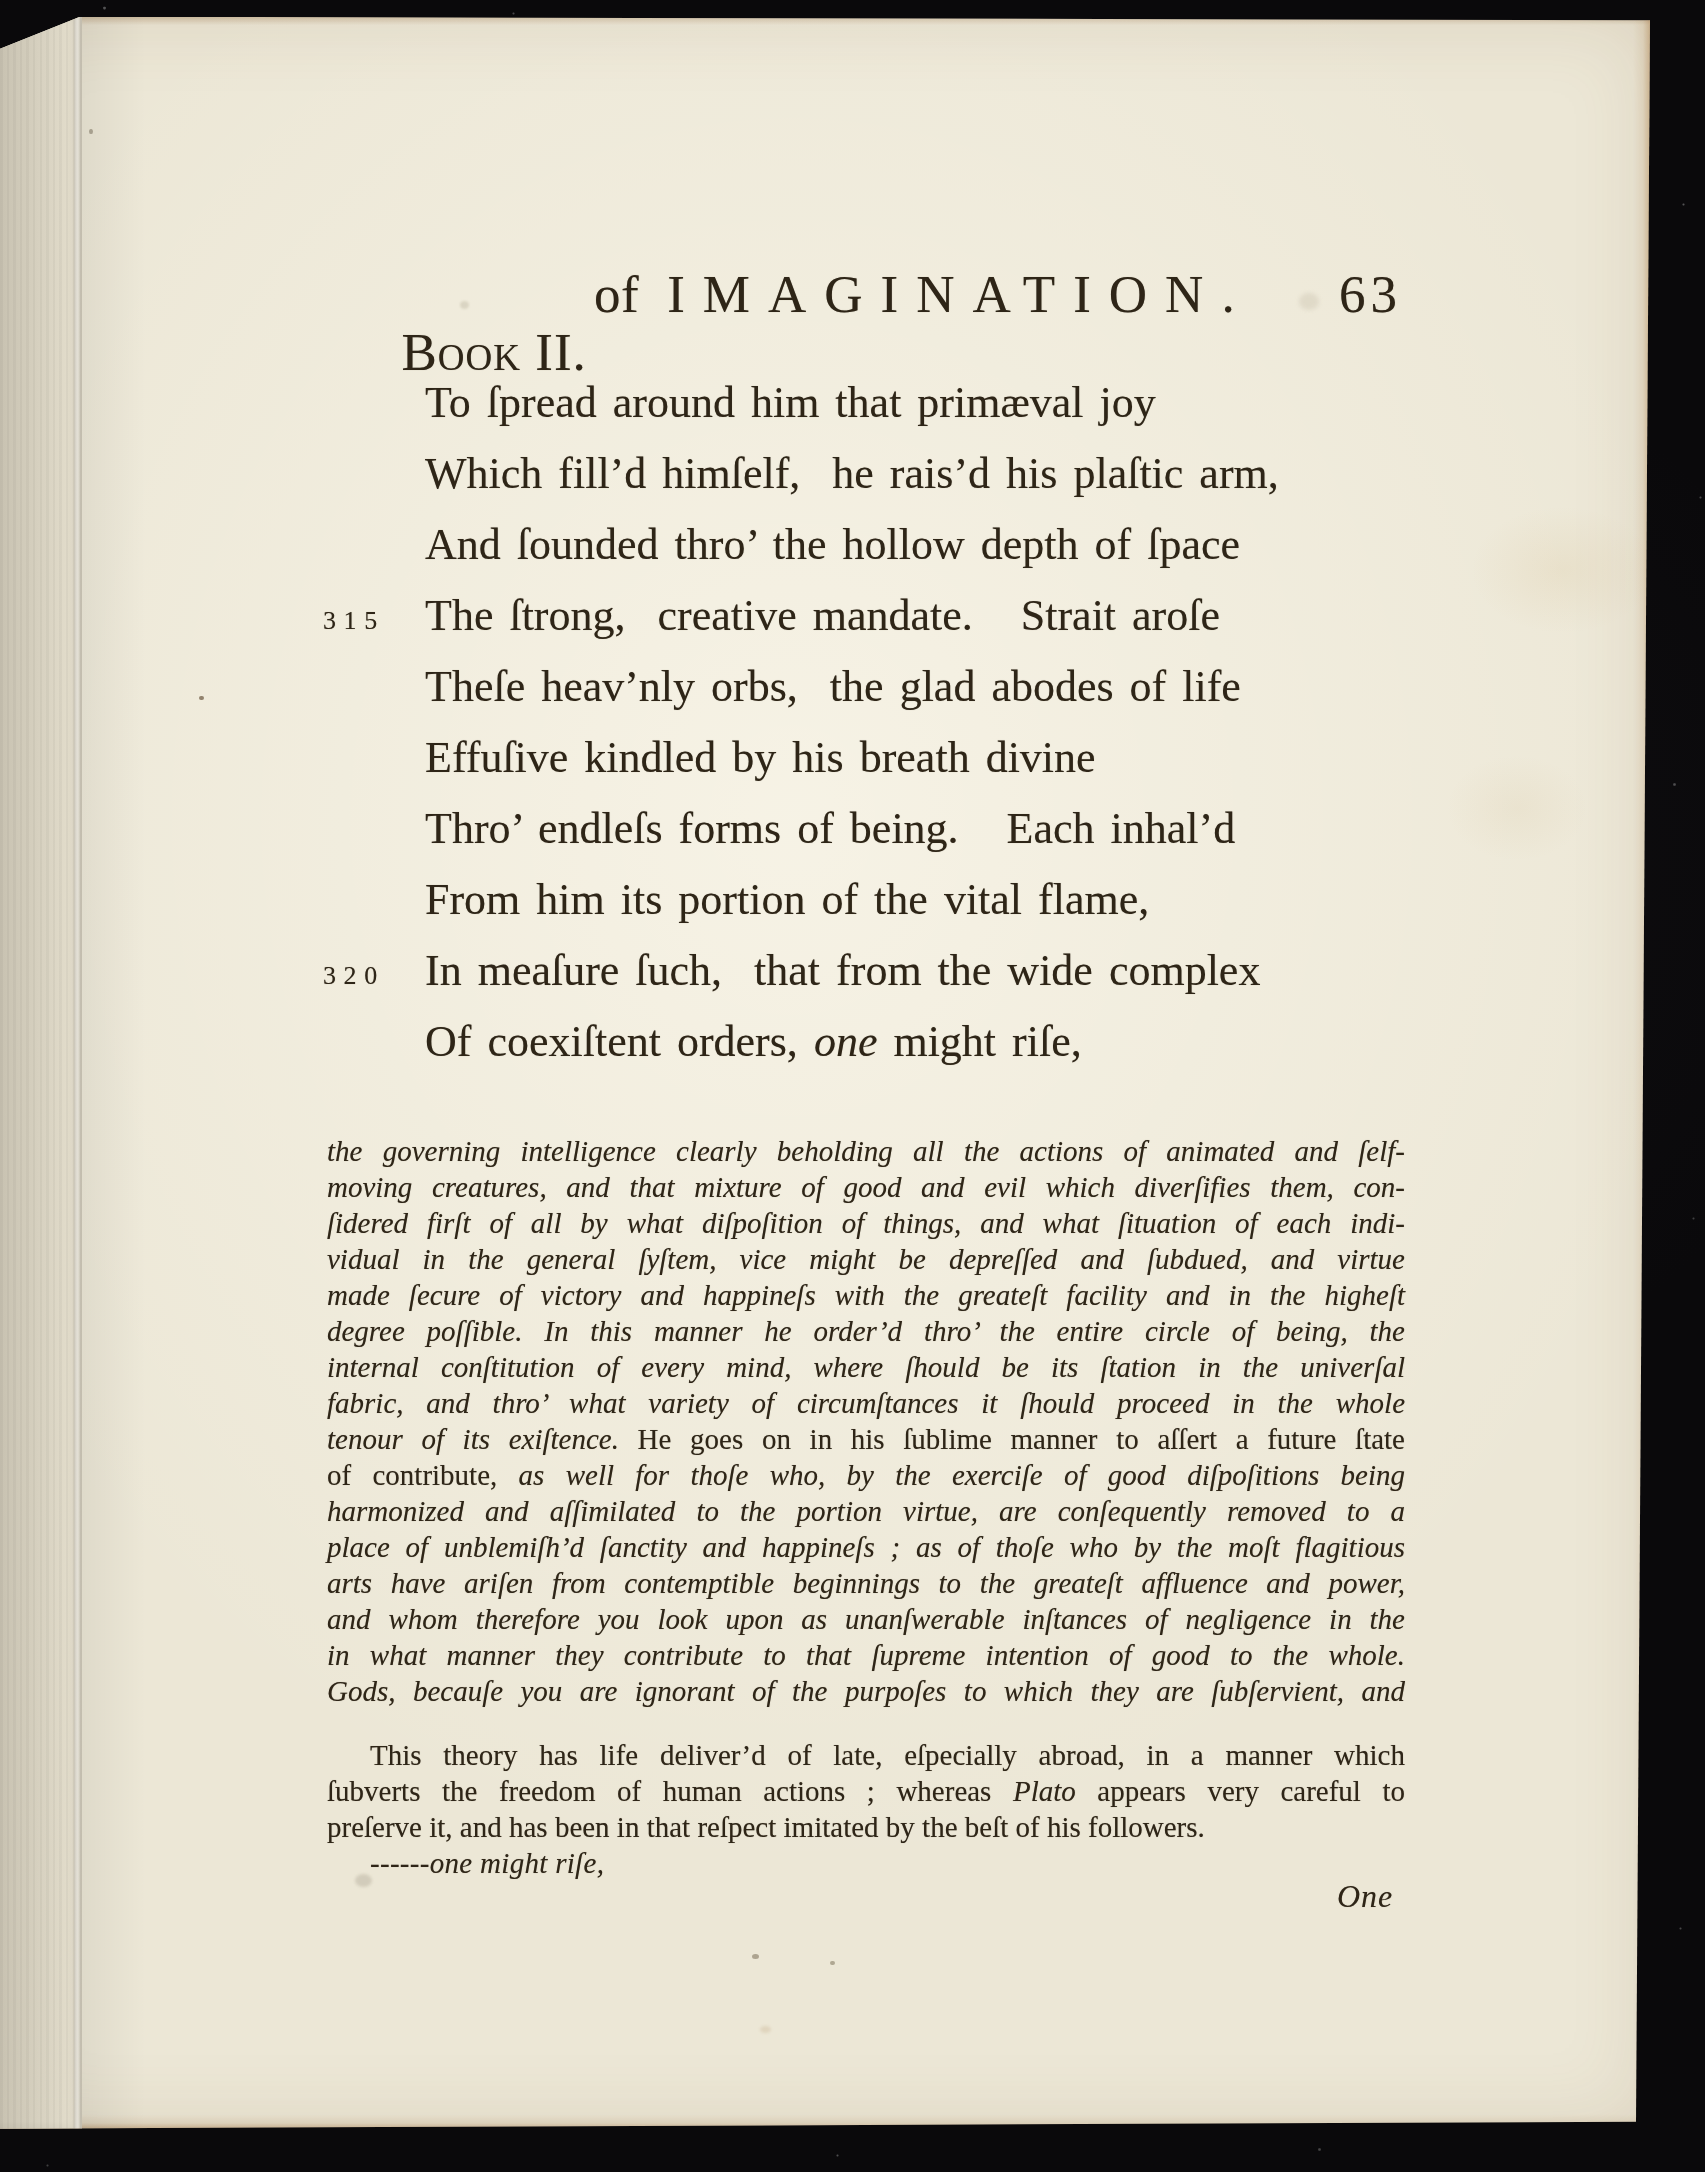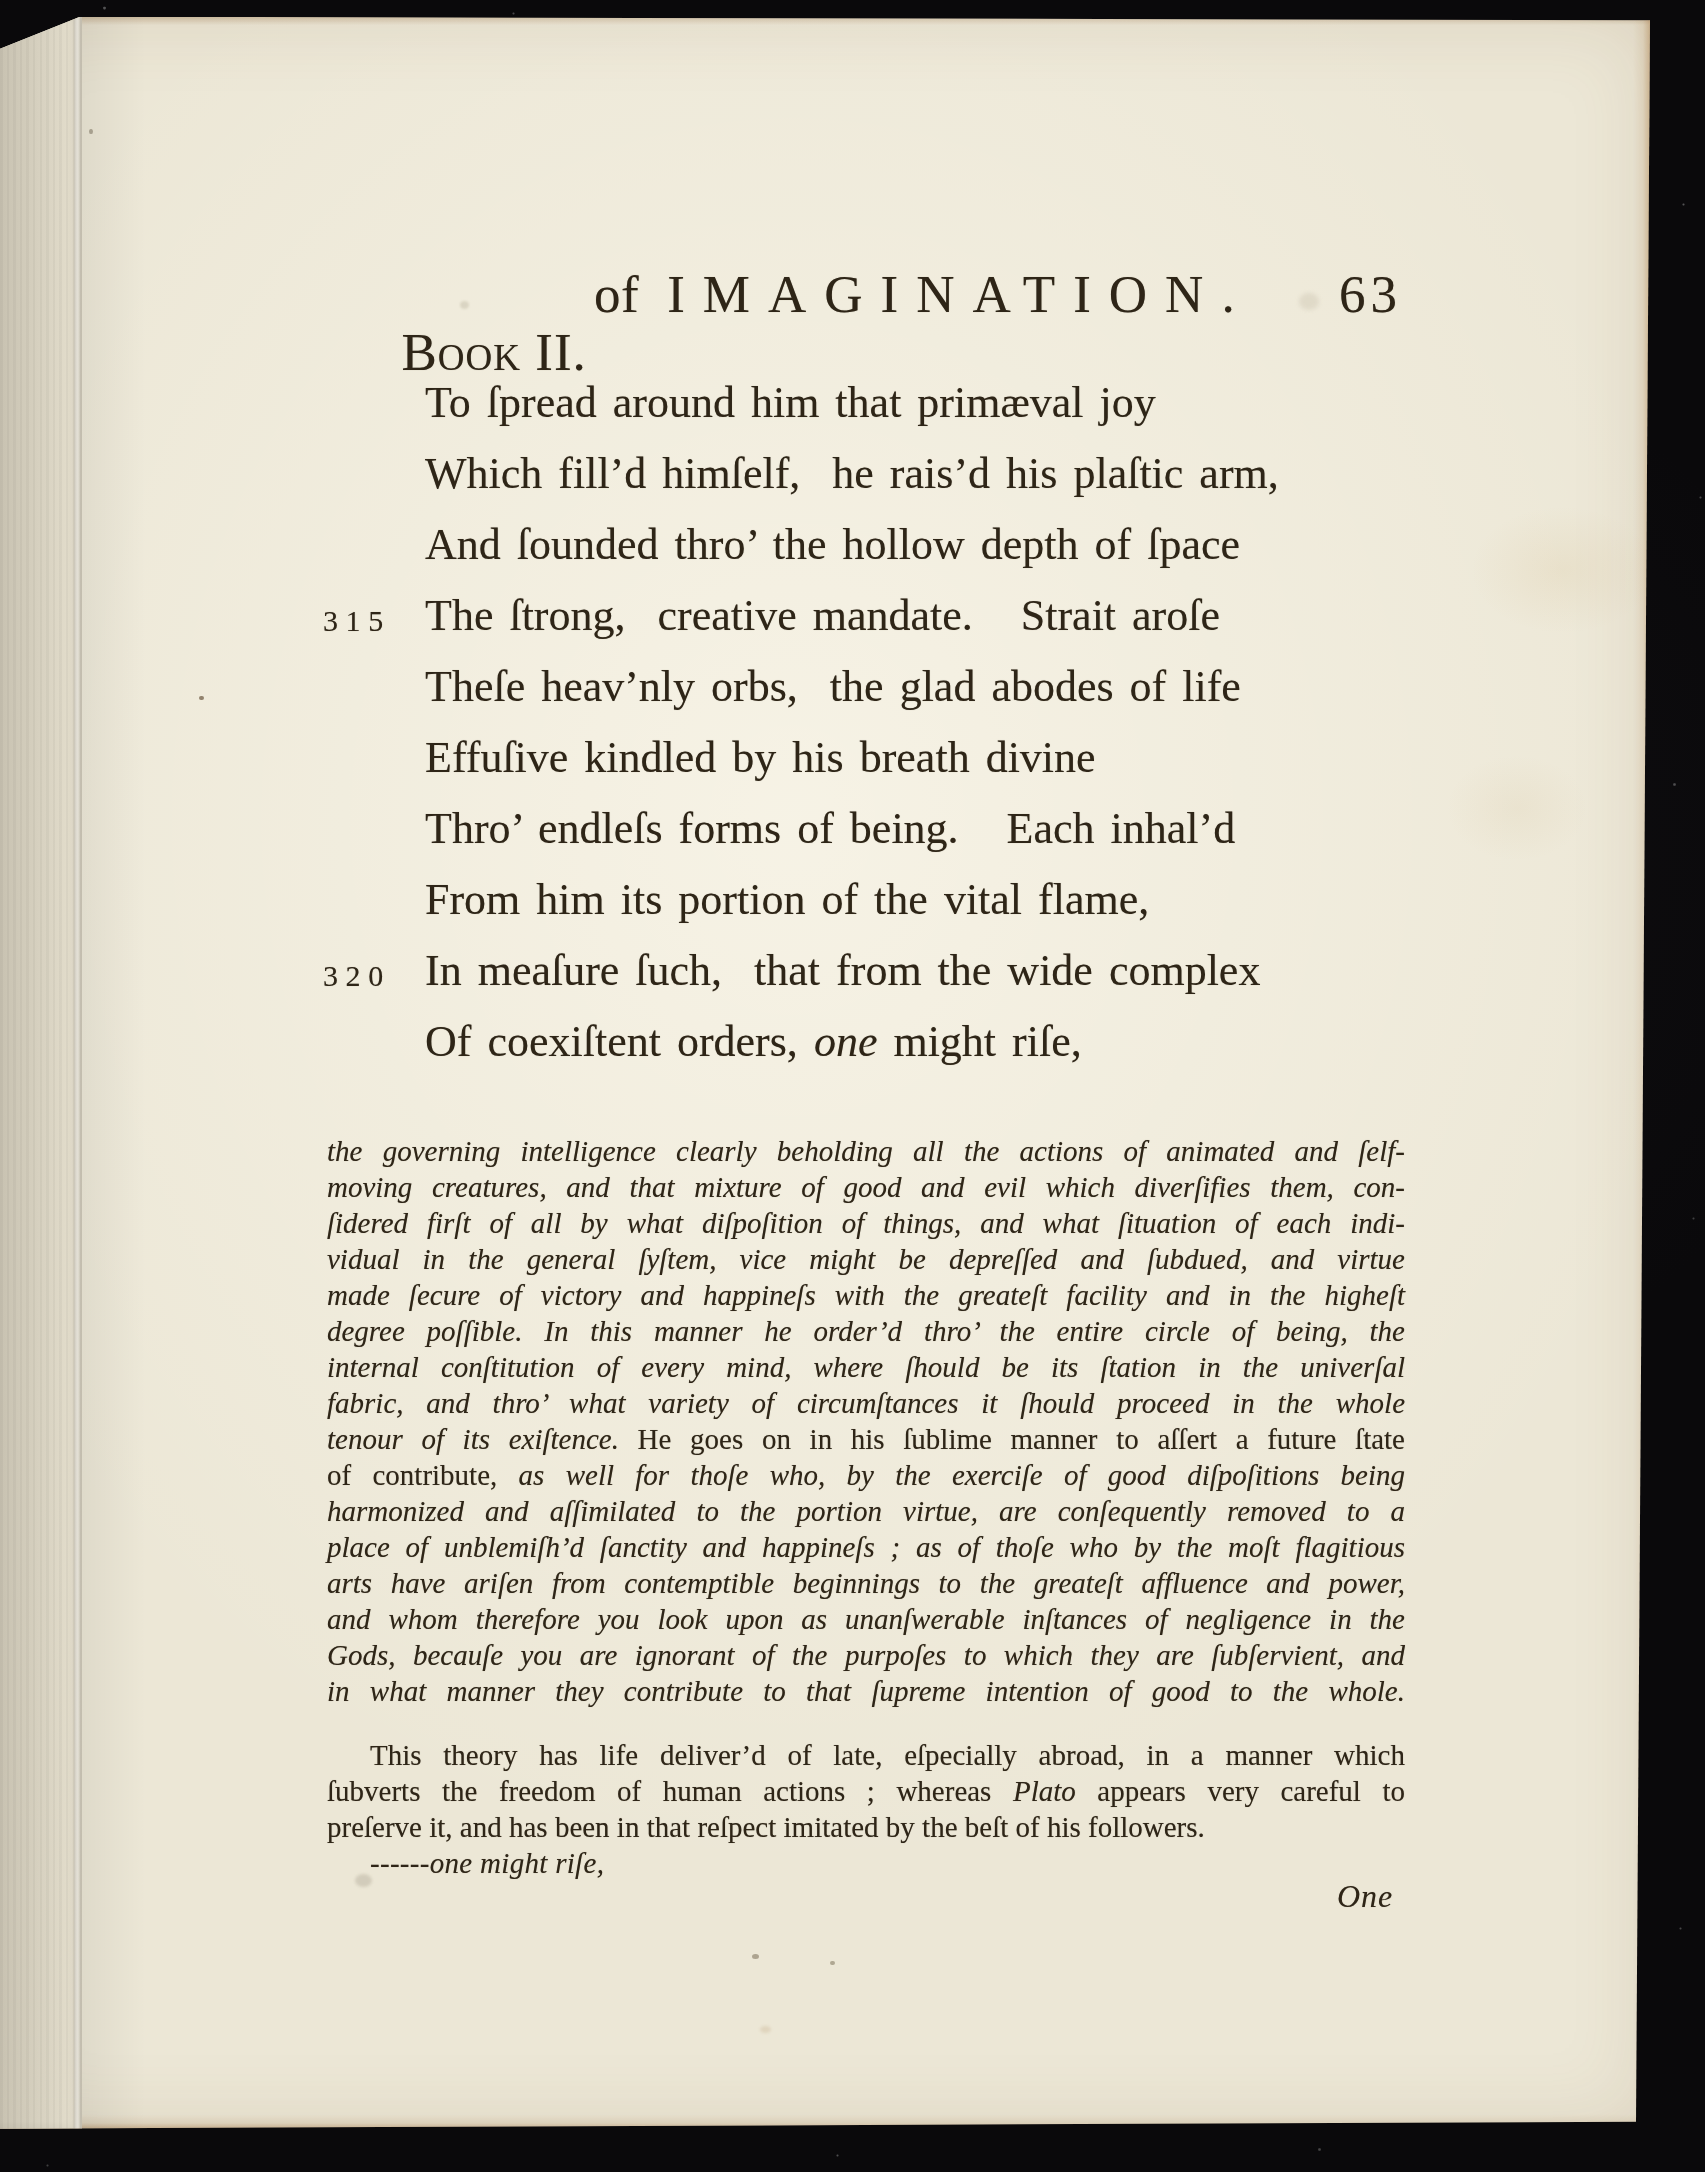--- a/index.html
+++ b/index.html
@@ -55,21 +55,21 @@
     font-size:53px;line-height:58px;white-space:pre;}
   .book{font-variant-caps:small-caps;letter-spacing:1px;}
   .title-wrap{position:absolute;left:272px;top:0;white-space:pre;}
   .prep{letter-spacing:0.5px;}
   .ttl{letter-spacing:18px;margin-left:28px;}
   .pnum{position:absolute;left:1017px;top:0;letter-spacing:5px;}
 
   .poem{position:absolute;left:425px;top:350px;font-size:44px;line-height:71px;
     word-spacing:5px;}
   .poem-line{position:relative;white-space:pre;}
-  .lnum{position:absolute;left:-102px;top:5px;font-size:30px;letter-spacing:7.6px;}
+  .lnum{position:absolute;left:-102px;top:5px;font-size:26px;letter-spacing:7.6px;}
 
   .footnote,.commentary{position:absolute;left:327px;width:1078px;font-size:29px;line-height:36px;}
   .footnote{top:1116px;}
   .commentary{top:1720px;}
   .fn-line{text-align:justify;text-align-last:auto;}
   .fn-line.just{text-align-last:justify;}
   .fn-line.ind1{text-indent:43px;}
   .fn-line.ind2{text-indent:43px;letter-spacing:0.3px;}
   .it{font-style:italic;}
   .ro{font-style:normal;}
@@ -128,22 +128,22 @@
         <div class="fn-line just"><span class="it">made ſecure of victory and happineſs with the greateſt facility and in the higheſt</span></div>
         <div class="fn-line just"><span class="it">degree poſſible. In this manner he order’d thro’ the entire circle of being, the</span></div>
         <div class="fn-line just"><span class="it">internal conſtitution of every mind, where ſhould be its ſtation in the univerſal</span></div>
         <div class="fn-line just"><span class="it">fabric, and thro’ what variety of circumſtances it ſhould proceed in the whole</span></div>
         <div class="fn-line just"><span class="it">tenour of its exiſtence. </span><span class="ro">He goes on in his ſublime manner to aſſert a future ſtate</span></div>
         <div class="fn-line just"><span class="ro">of contribute, </span><span class="it">as well for thoſe who, by the exerciſe of good diſpoſitions being</span></div>
         <div class="fn-line just"><span class="it">harmonized and aſſimilated to the portion virtue, are conſequently removed to a</span></div>
         <div class="fn-line just"><span class="it">place of unblemiſh’d ſanctity and happineſs ; as of thoſe who by the moſt flagitious</span></div>
         <div class="fn-line just"><span class="it">arts have ariſen from contemptible beginnings to the greateſt affluence and power,</span></div>
         <div class="fn-line just"><span class="it">and whom therefore you look upon as unanſwerable inſtances of negligence in the</span></div>
+        <div class="fn-line just"><span class="it">in what manner they contribute to that ſupreme intention of good to the whole.</span></div>
         <div class="fn-line just"><span class="it">Gods, becauſe you are ignorant of the purpoſes to which they are ſubſervient, and</span></div>
-        <div class="fn-line just"><span class="it">in what manner they contribute to that ſupreme intention of good to the whole.</span></div>
       </div>
 
     <div class="commentary">
         <div class="fn-line just ind1"><span class="ro">This theory has life deliver’d of late,  eſpecially abroad,  in a manner which</span></div>
         <div class="fn-line just"><span class="ro">ſubverts the freedom of human actions ;  whereas </span><span class="it">Plato</span><span class="ro"> appears very careful to</span></div>
         <div class="fn-line"><span class="ro">preſerve it,  and has been in that reſpect imitated by the beſt of his followers.</span></div>
         <div class="fn-line ind2"><span class="it">------one might riſe,</span></div>
       </div>
 
     <div class="catchword">One</div>

